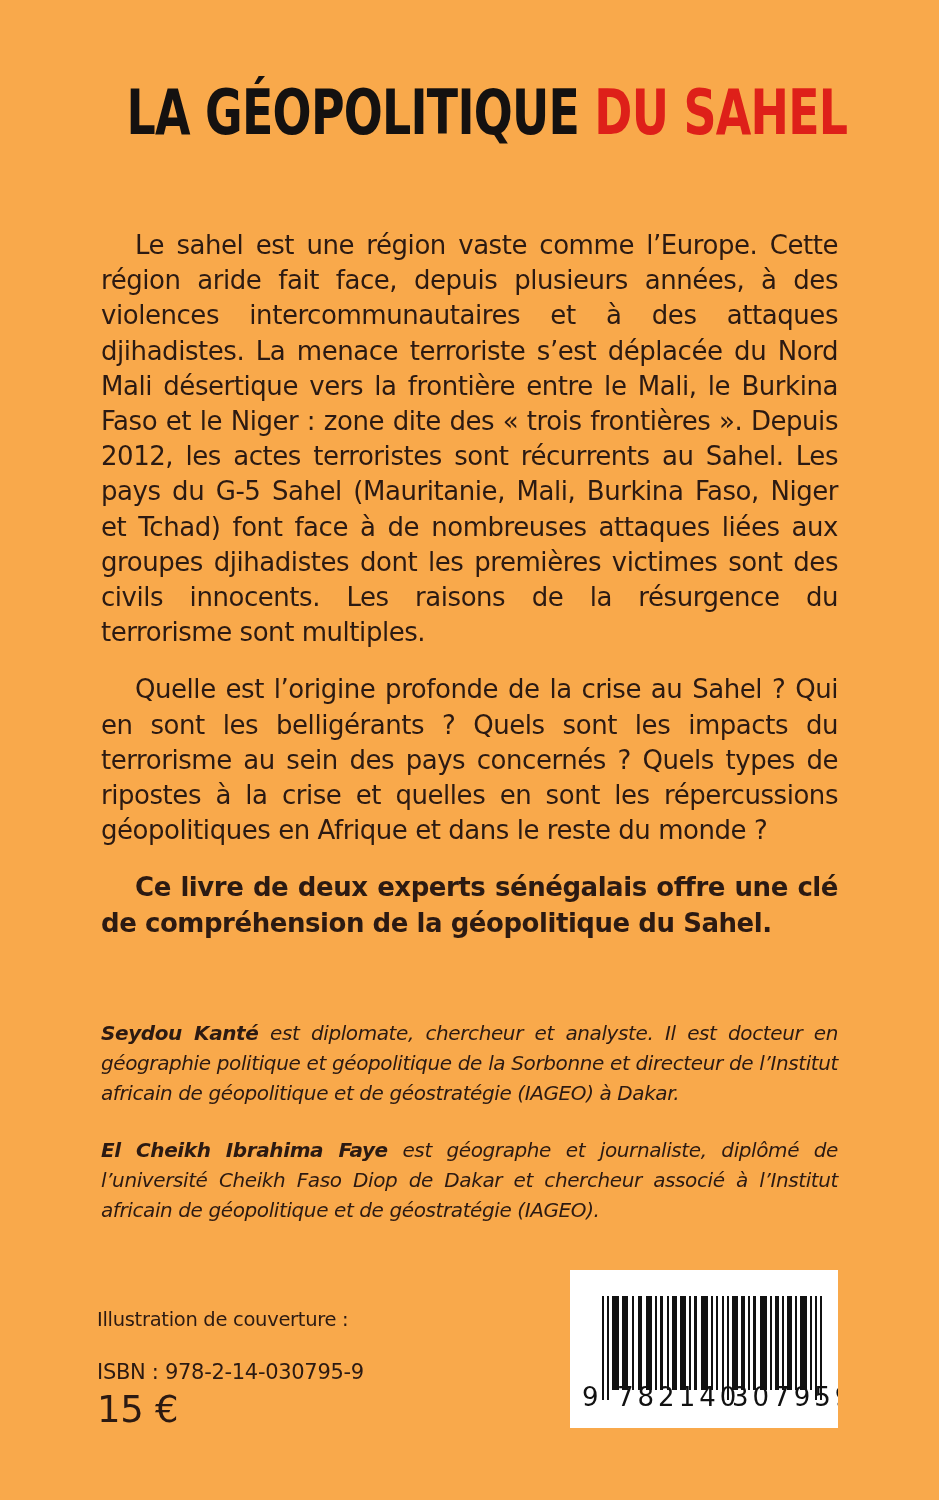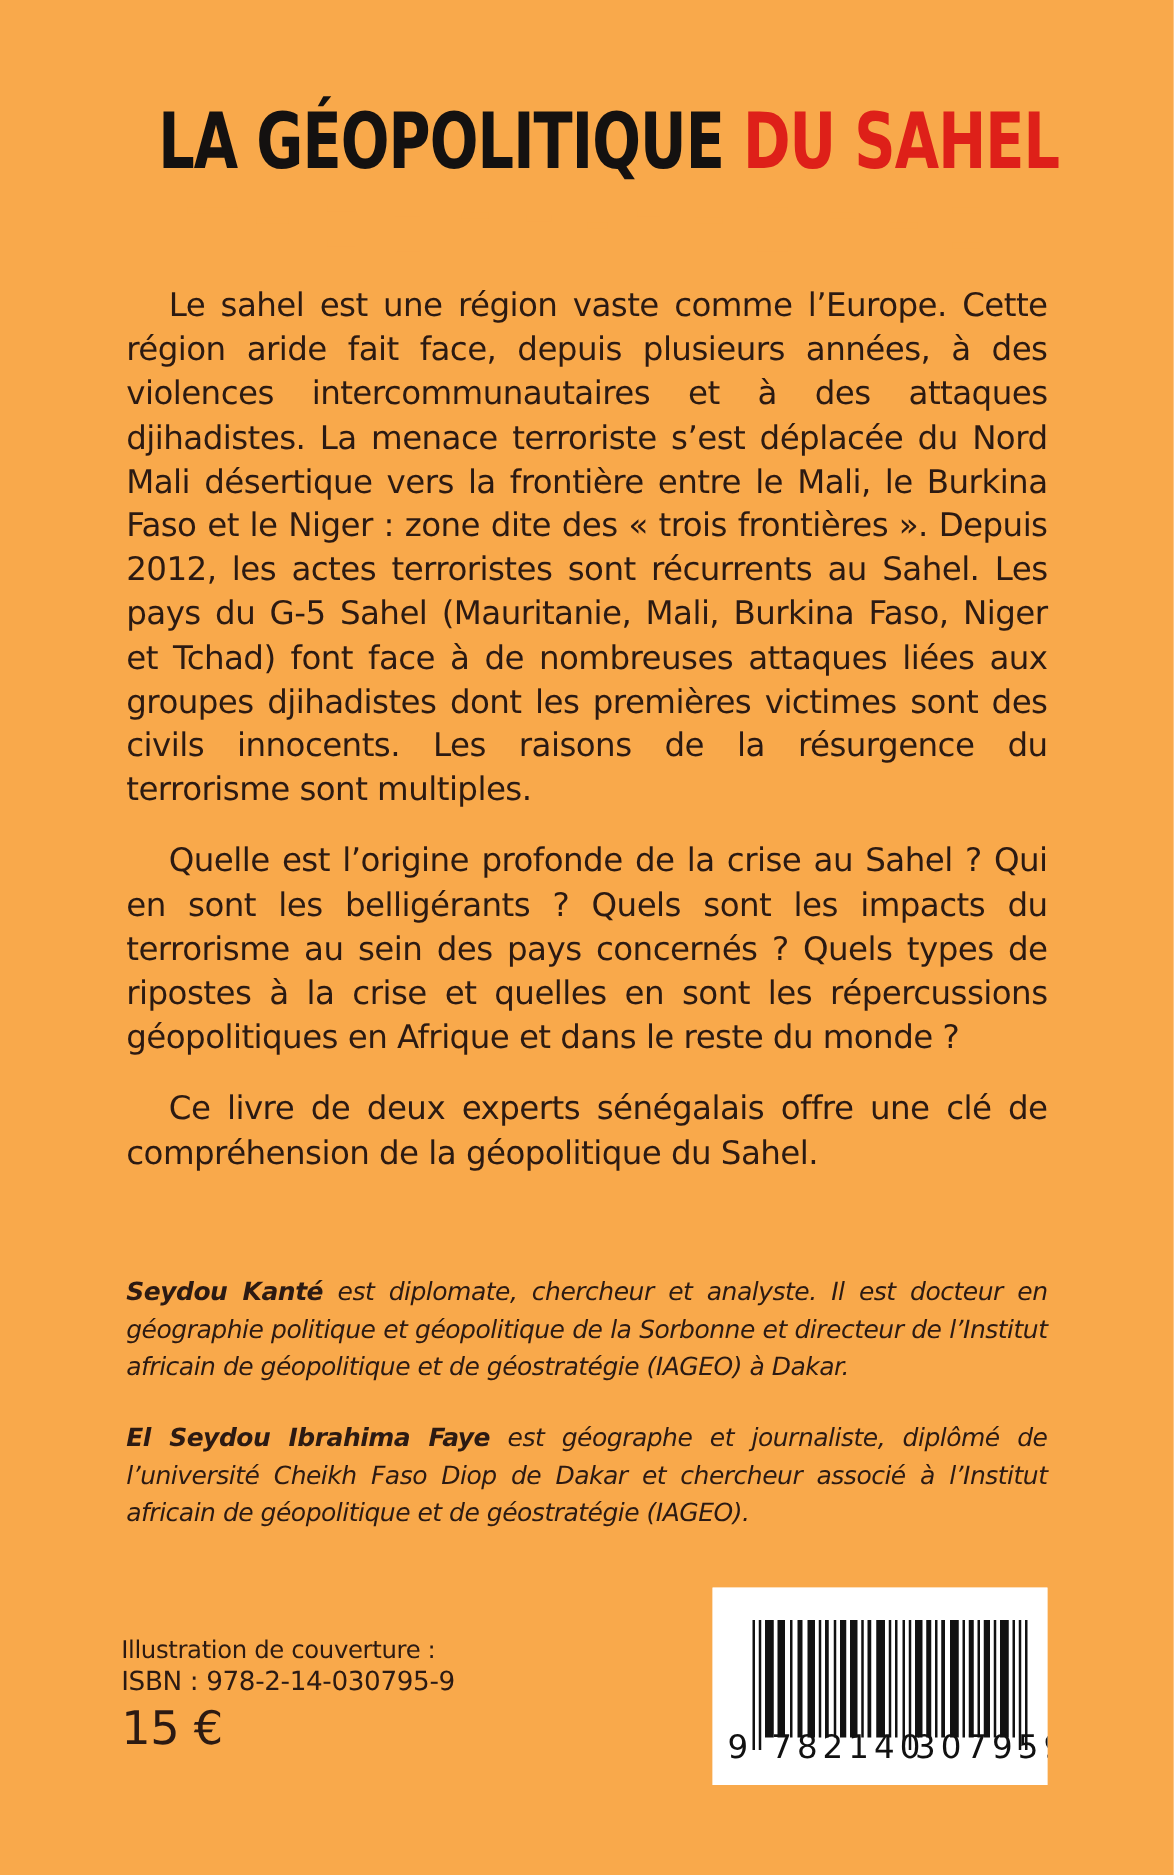--- a/index.html
+++ b/index.html
@@ -67,21 +67,21 @@
     font-family: "DejaVu Sans", sans-serif;
     font-size: 26px;
     line-height: 35.2px;
     text-align: justify;
     letter-spacing: -0.45px;
   }
   .blurb p {
     margin: 0 0 22px 0;
     text-indent: 34px;
   }
-  .blurb p:last-child { margin-bottom: 4px; }
+  .blurb p:last-child { margin-bottom: 4px; font-weight: bold; }
 
   
   .bios {
     position: absolute;
     left: 101px;
     top: 1018px;
     width: 737px;
     color: #2c1a12;
     font-family: "DejaVu Sans", sans-serif;
     font-style: italic;
@@ -105,20 +105,21 @@
     width: 420px;
     color: #2c1a12;
     font-family: "DejaVu Sans", sans-serif;
     letter-spacing: -0.3px;
   }
   .credit {
     font-size: 19.5px;
     line-height: 25px;
   }
   .isbn {
+    margin-top: 27px;
     font-size: 21px;
     line-height: 26px;
   }
   .price {
     margin-top: 6px;
     font-size: 37px;
     line-height: 38px;
   }
 
   
@@ -173,21 +174,21 @@
   </div>
 
   <div class="blurb">
     <p>Le sahel est une région vaste comme l’Europe. Cette région aride fait face, depuis plusieurs années, à des violences intercommunautaires et à des attaques djihadistes. La menace terroriste s’est déplacée du Nord Mali désertique vers la frontière entre le Mali, le Burkina Faso et le Niger : zone dite des « trois frontières ». Depuis 2012, les actes terroristes sont récurrents au Sahel. Les pays du G-5 Sahel (Mauritanie, Mali, Burkina Faso, Niger et Tchad) font face à de nombreuses attaques liées aux groupes djihadistes dont les premières victimes sont des civils innocents. Les raisons de la résurgence du terrorisme sont multiples.</p>
     <p>Quelle est l’origine profonde de la crise au Sahel ? Qui en sont les belligérants ? Quels sont les impacts du terrorisme au sein des pays concernés ? Quels types de ripostes à la crise et quelles en sont les répercussions géopolitiques en Afrique et dans le reste du monde ?</p>
     <p>Ce livre de deux experts sénégalais offre une clé de compréhension de la géopolitique du Sahel.</p>
   </div>
 
   <div class="bios">
     <p><span class="bio-name">Seydou Kanté</span><span> est diplomate, chercheur et analyste. Il est docteur en géographie politique et géopolitique de la Sorbonne et directeur de l’Institut africain de géopolitique et de géostratégie (IAGEO) à Dakar.</span></p>
-    <p><span class="bio-name">El Seydou Ibrahima Faye</span><span> est géographe et journaliste, diplômé de l’université Cheikh Faso Diop de Dakar et chercheur associé à l’Institut africain de géopolitique et de géostratégie (IAGEO).</span></p>
+    <p><span class="bio-name">El Cheikh Ibrahima Faye</span><span> est géographe et journaliste, diplômé de l’université Cheikh Faso Diop de Dakar et chercheur associé à l’Institut africain de géopolitique et de géostratégie (IAGEO).</span></p>
   </div>
 
   <div class="footer">
     <div class="credit">
       <div>Illustration de couverture :</div>
     </div>
     <div class="isbn">ISBN : 978-2-14-030795-9</div>
     <div class="price">15 €</div>
   </div>
 

